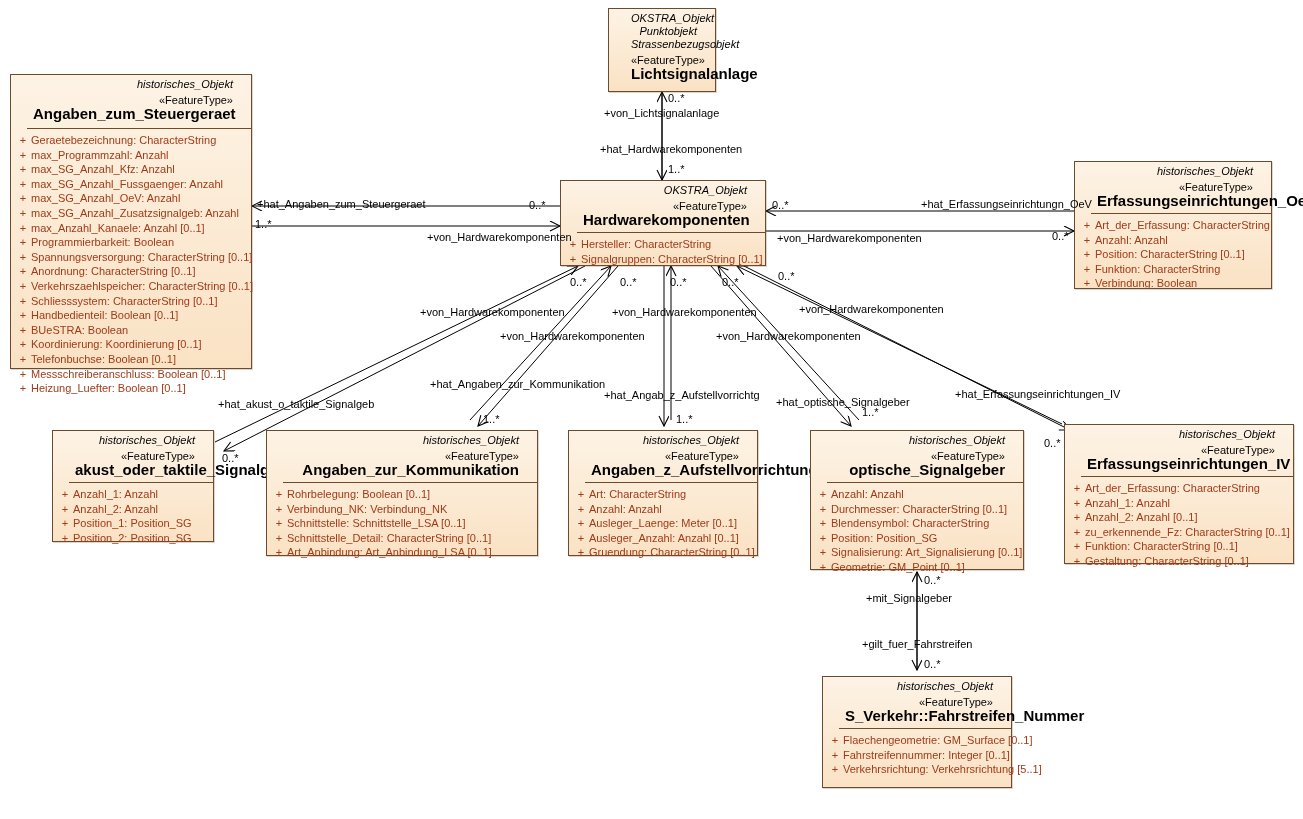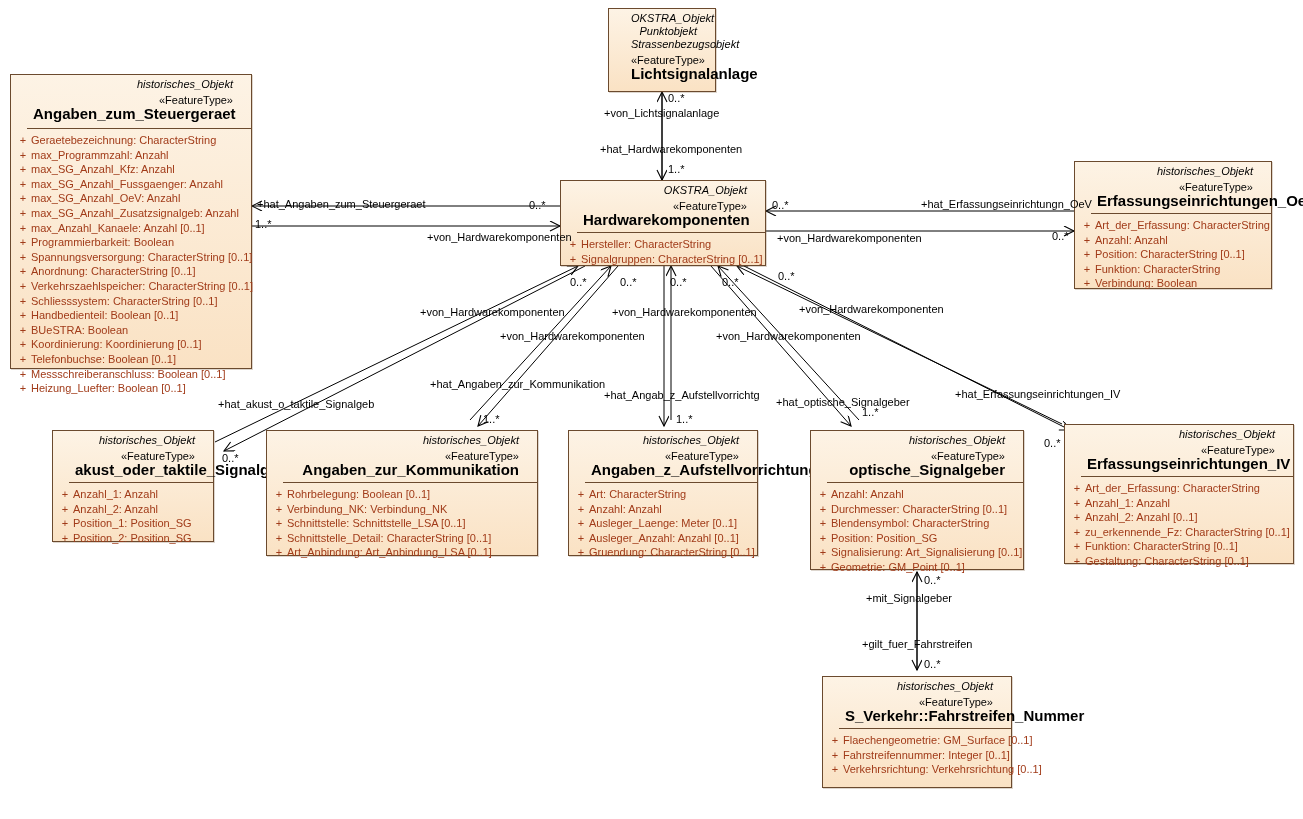--- a/index.html
+++ b/index.html
@@ -450,21 +450,21 @@
       <div class="attr-row">
           <span class="attr-vis">+</span>
           <span class="attr-text">Flaechengeometrie: GM_Surface [0..1]</span>
         </div>
       <div class="attr-row">
           <span class="attr-vis">+</span>
           <span class="attr-text">Fahrstreifennummer: Integer [0..1]</span>
         </div>
       <div class="attr-row">
           <span class="attr-vis">+</span>
-          <span class="attr-text">Verkehrsrichtung: Verkehrsrichtung [0..1]</span>
+          <span class="attr-text">Verkehrsrichtung: Verkehrsrichtung [5..1]</span>
         </div>
     </div>
   </div>
 
   <div class="edge-label" style="left:604px; top:107px;">+von_Lichtsignalanlage</div>
   <div class="edge-label" style="left:600px; top:143px;">+hat_Hardwarekomponenten</div>
 
   <div class="edge-label" style="left:257px; top:198px;">+hat_Angaben_zum_Steuergeraet</div>
   <div class="edge-label" style="left:427px; top:231px;">+von_Hardwarekomponenten</div>
 

